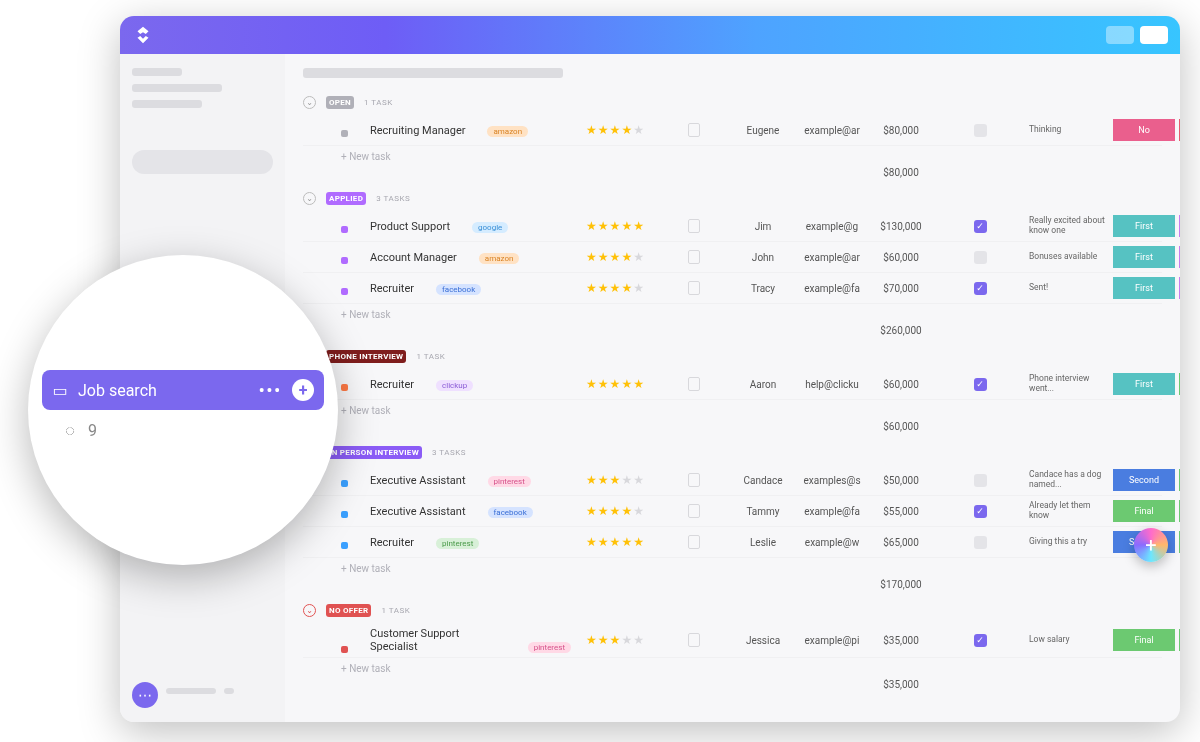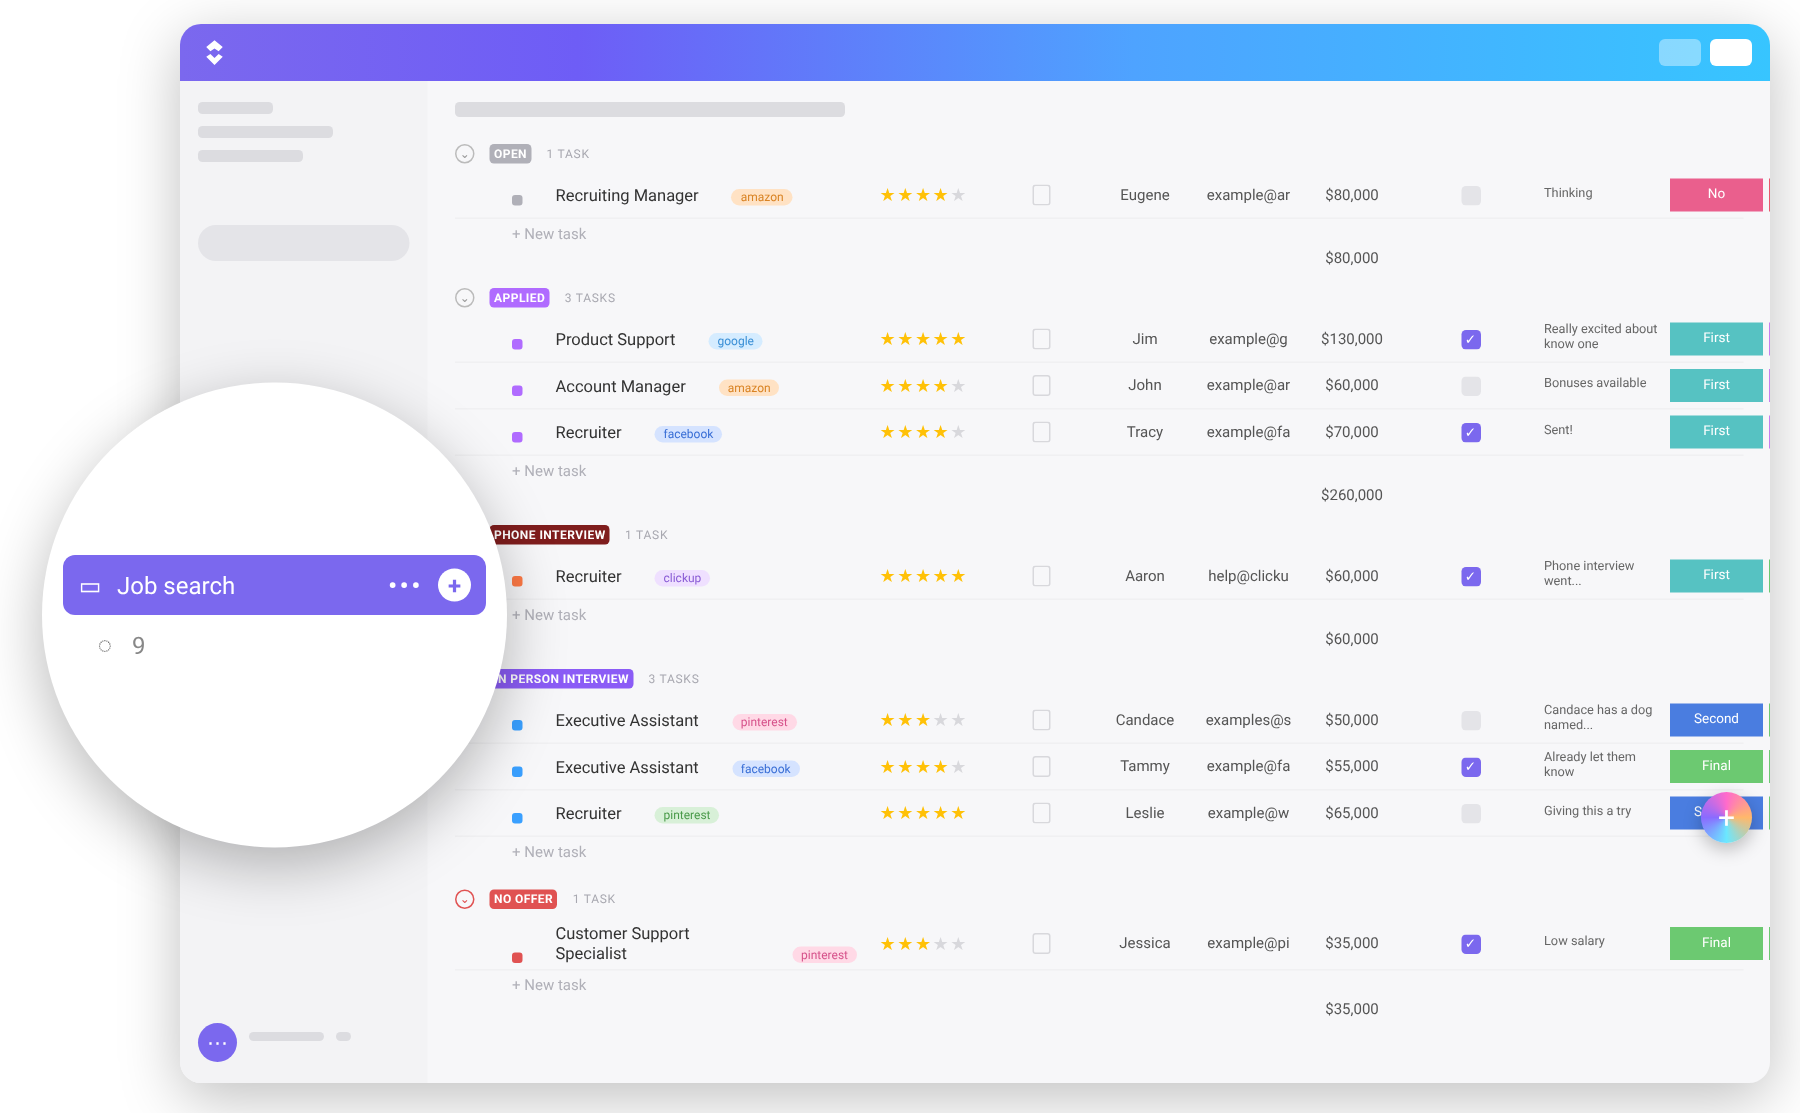--- a/index.html
+++ b/index.html
@@ -364,20 +364,32 @@
       <div class="cell">example@w</div>
       <div class="cell">$65,000</div>
       <div class="cell">
                 <div class="chk off"></div>
               </div>
       <div class="notes">Giving this a try</div>
       <div class="badge" style="background:#4a7de0">Second</div>
       <div class="badge" style="background:#6cc971">Scheduled</div>
             </div>
             <div class="new-task">+ New task</div>
+            <div class="subtotal">
+              <span></span>
+              <span></span>
+              <span></span>
+              <span></span>
+              <span></span>
+              <span class="cell">$170,000</span>
+              <span></span>
+              <span></span>
+              <span></span>
+              <span></span>
+            </div>
           </div>
           <div class="group">
             <div class="group-hdr">
               <span class="collapse red">⌄</span>
     <span class="status-pill" style="background:#e05252">NO OFFER</span>
     <span class="task-count">1 TASK</span>
             </div>
             <div class="row">
       <div class="task-name">
                 <span class="dot" style="background:#e05252"></span>

